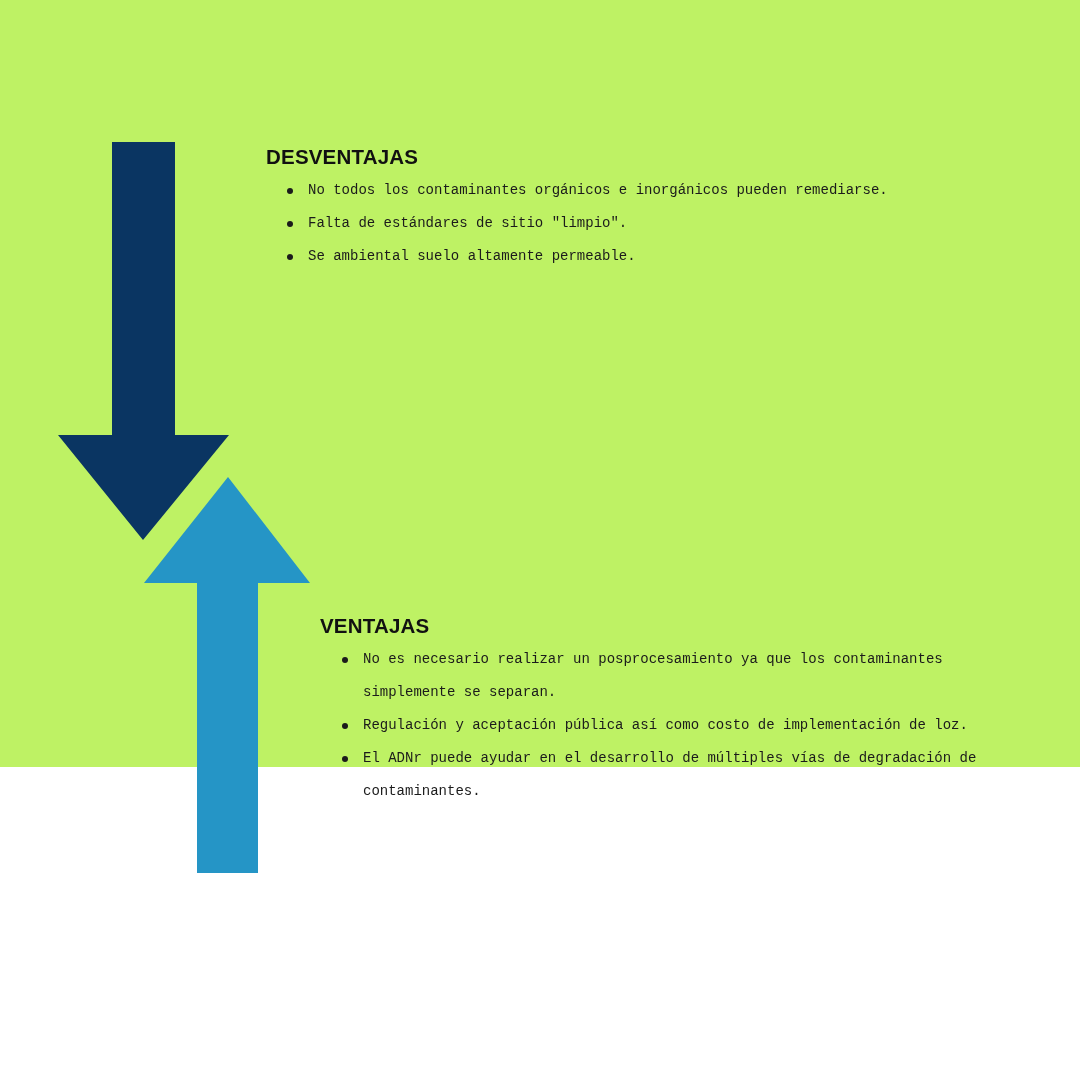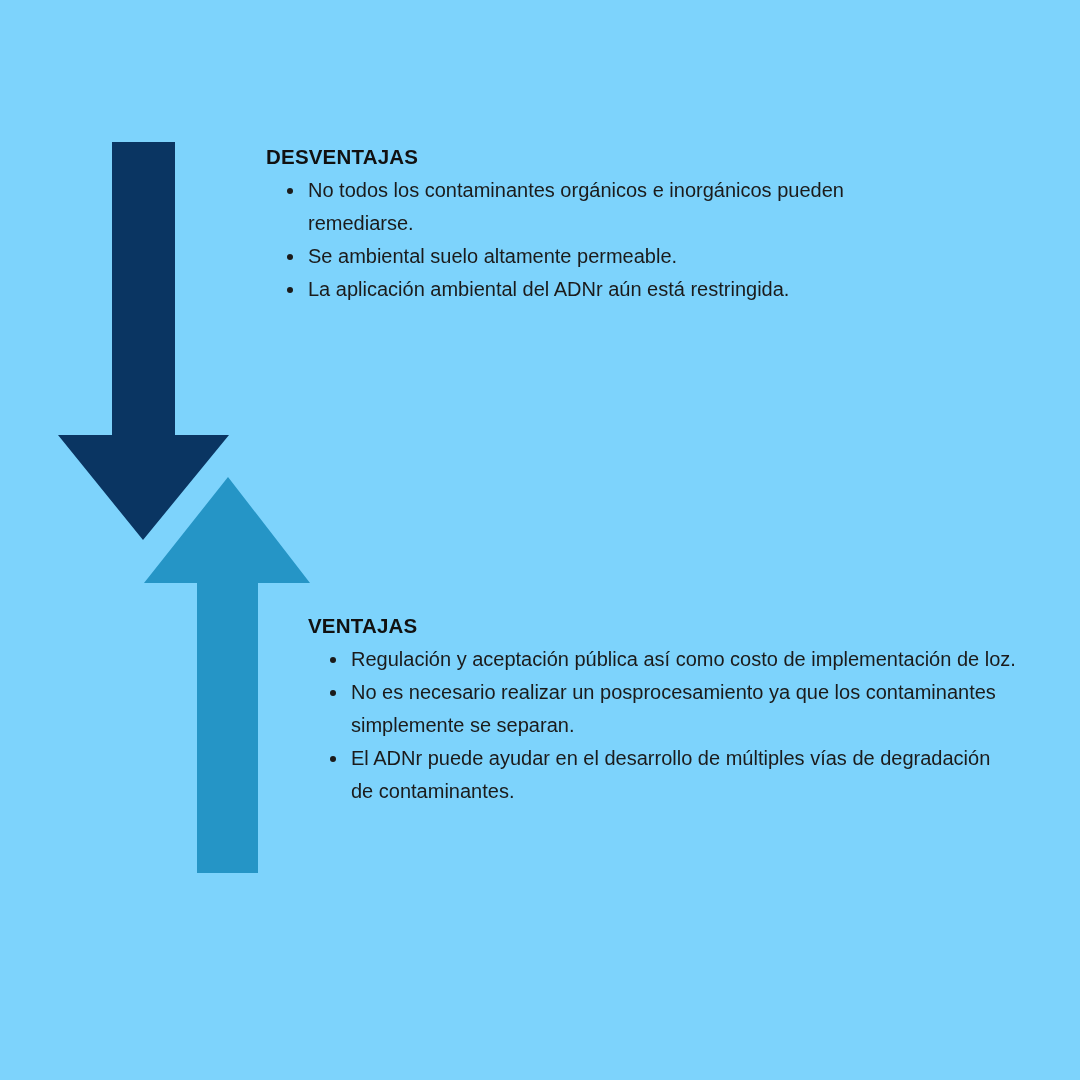--- a/index.html
+++ b/index.html
@@ -9,22 +9,22 @@
   body {
     width: 1080px;
     height: 1080px;
     background: #ffffff;
     font-family: "Liberation Sans", sans-serif;
     overflow: hidden;
   }
   #canvas {
     position: relative;
     width: 1080px;
-    height: 1080px;
-    background: #7dd3fc;
+    height: 767px;
+    background: #bef264;
   }
   
   #arrows {
     position: absolute;
     left: 0;
     top: 0;
     width: 1080px;
     height: 1080px;
   }
   
@@ -41,25 +41,25 @@
     line-height: 1.25;
   }
   ul.bullets {
     list-style: none;
     margin: 0;
     padding: 0;
   }
   ul.bullets > li {
     position: relative;
     padding-left: 23px;
-    font-size: 20px;
+    font-size: 14px;
     line-height: 33px;
     color: #1b1b1b;
     margin: 0 0 0 0;
-    font-family: Liberation Sans, sans-serif;
+    font-family: Liberation Mono, monospace;
   }
   ul.bullets > li::before {
     content: "";
     position: absolute;
     left: 2px;
     top: 14px;
     width: 6px;
     height: 6px;
     border-radius: 50%;
     background: #1b1b1b;
@@ -68,21 +68,21 @@
   #section-desventajas {
     left: 266px;
     top: 144px;
     width: 660px;
   }
   #section-desventajas ul.bullets {
     margin-left: 19px;
   }
 
   #section-ventajas {
-    left: 308px;
+    left: 320px;
     top: 613px;
     width: 708px;
   }
   #section-ventajas ul.bullets {
     margin-left: 20px;
   }
 </style>
 </head>
 <body>
 
@@ -92,27 +92,27 @@
 
     <polygon points="112,142 175,142 175,435 229,435 143,540 58,435 112,435" fill="#0A3562"></polygon>
 
     <polygon points="228,477 310,583 258,583 258,873 197,873 197,583 144,583" fill="#2595C6"></polygon>
   </svg>
 
   <div class="section" id="section-desventajas">
     <div class="section-heading">DESVENTAJAS</div>
     <ul class="bullets">
       <li>No todos los contaminantes orgánicos e inorgánicos pueden remediarse.</li>
+      <li>Falta de estándares de sitio "limpio".</li>
       <li>Se ambiental suelo altamente permeable.</li>
-      <li>La aplicación ambiental del ADNr aún está restringida.</li>
     </ul>
   </div>
 
   <div class="section" id="section-ventajas">
     <div class="section-heading">VENTAJAS</div>
     <ul class="bullets">
+      <li>No es necesario realizar un posprocesamiento ya que los contaminantes simplemente se separan.</li>
       <li>Regulación y aceptación pública así como costo de implementación de loz.</li>
-      <li>No es necesario realizar un posprocesamiento ya que los contaminantes simplemente se separan.</li>
       <li>El ADNr puede ayudar en el desarrollo de múltiples vías de degradación de contaminantes.</li>
     </ul>
   </div>
 
 </div>
 
 </body></html>

